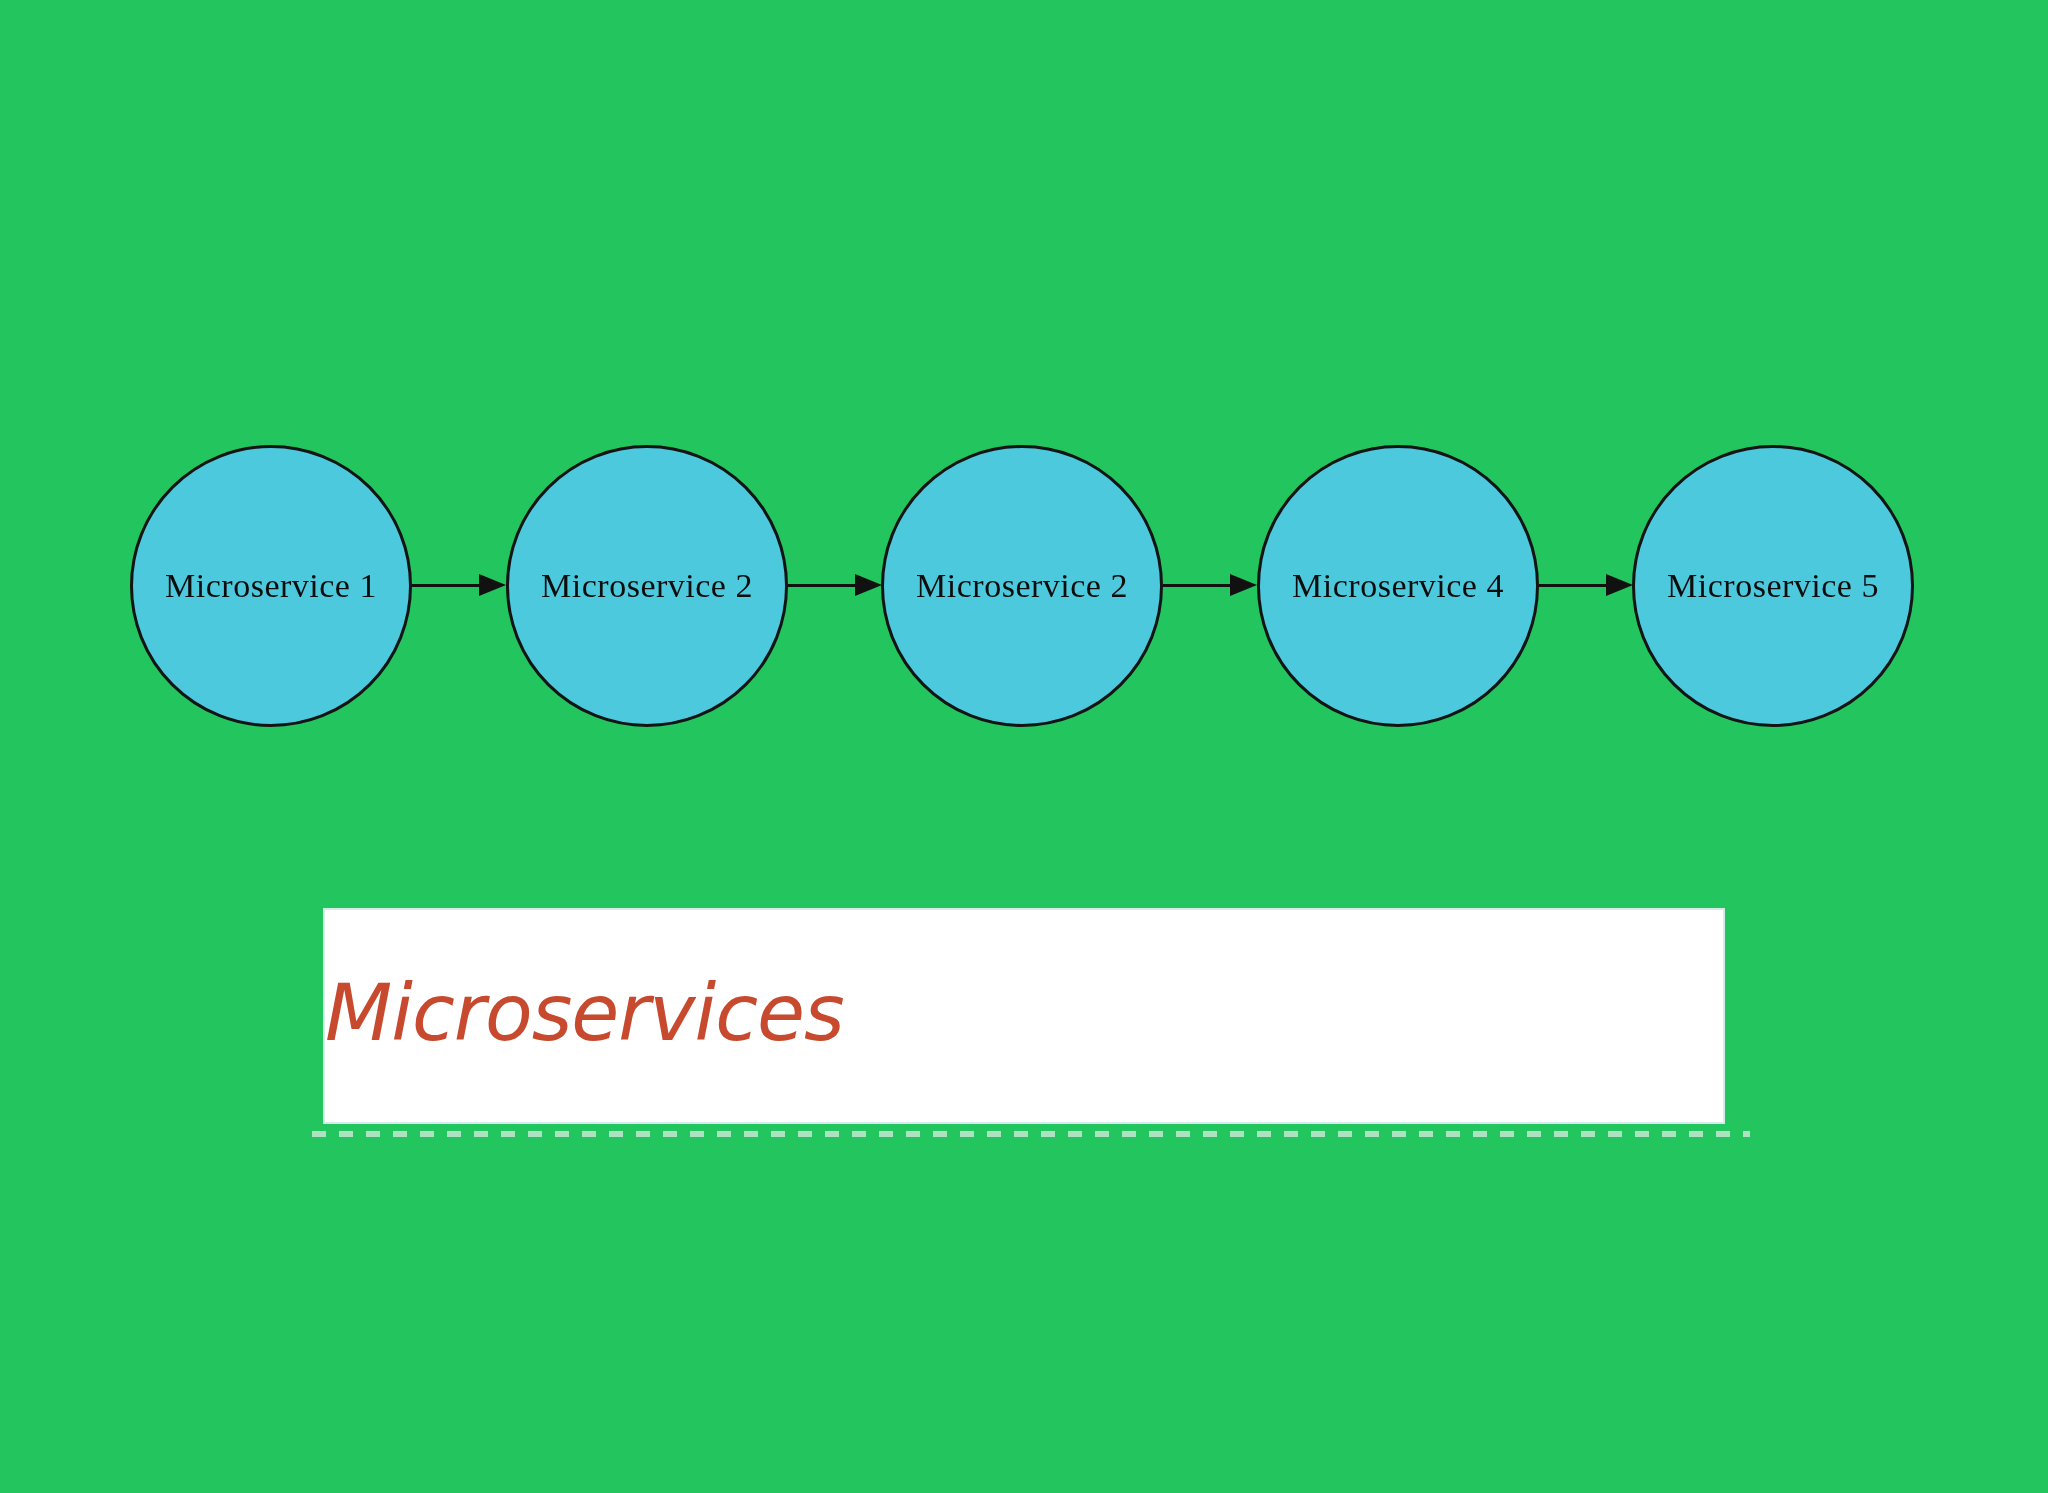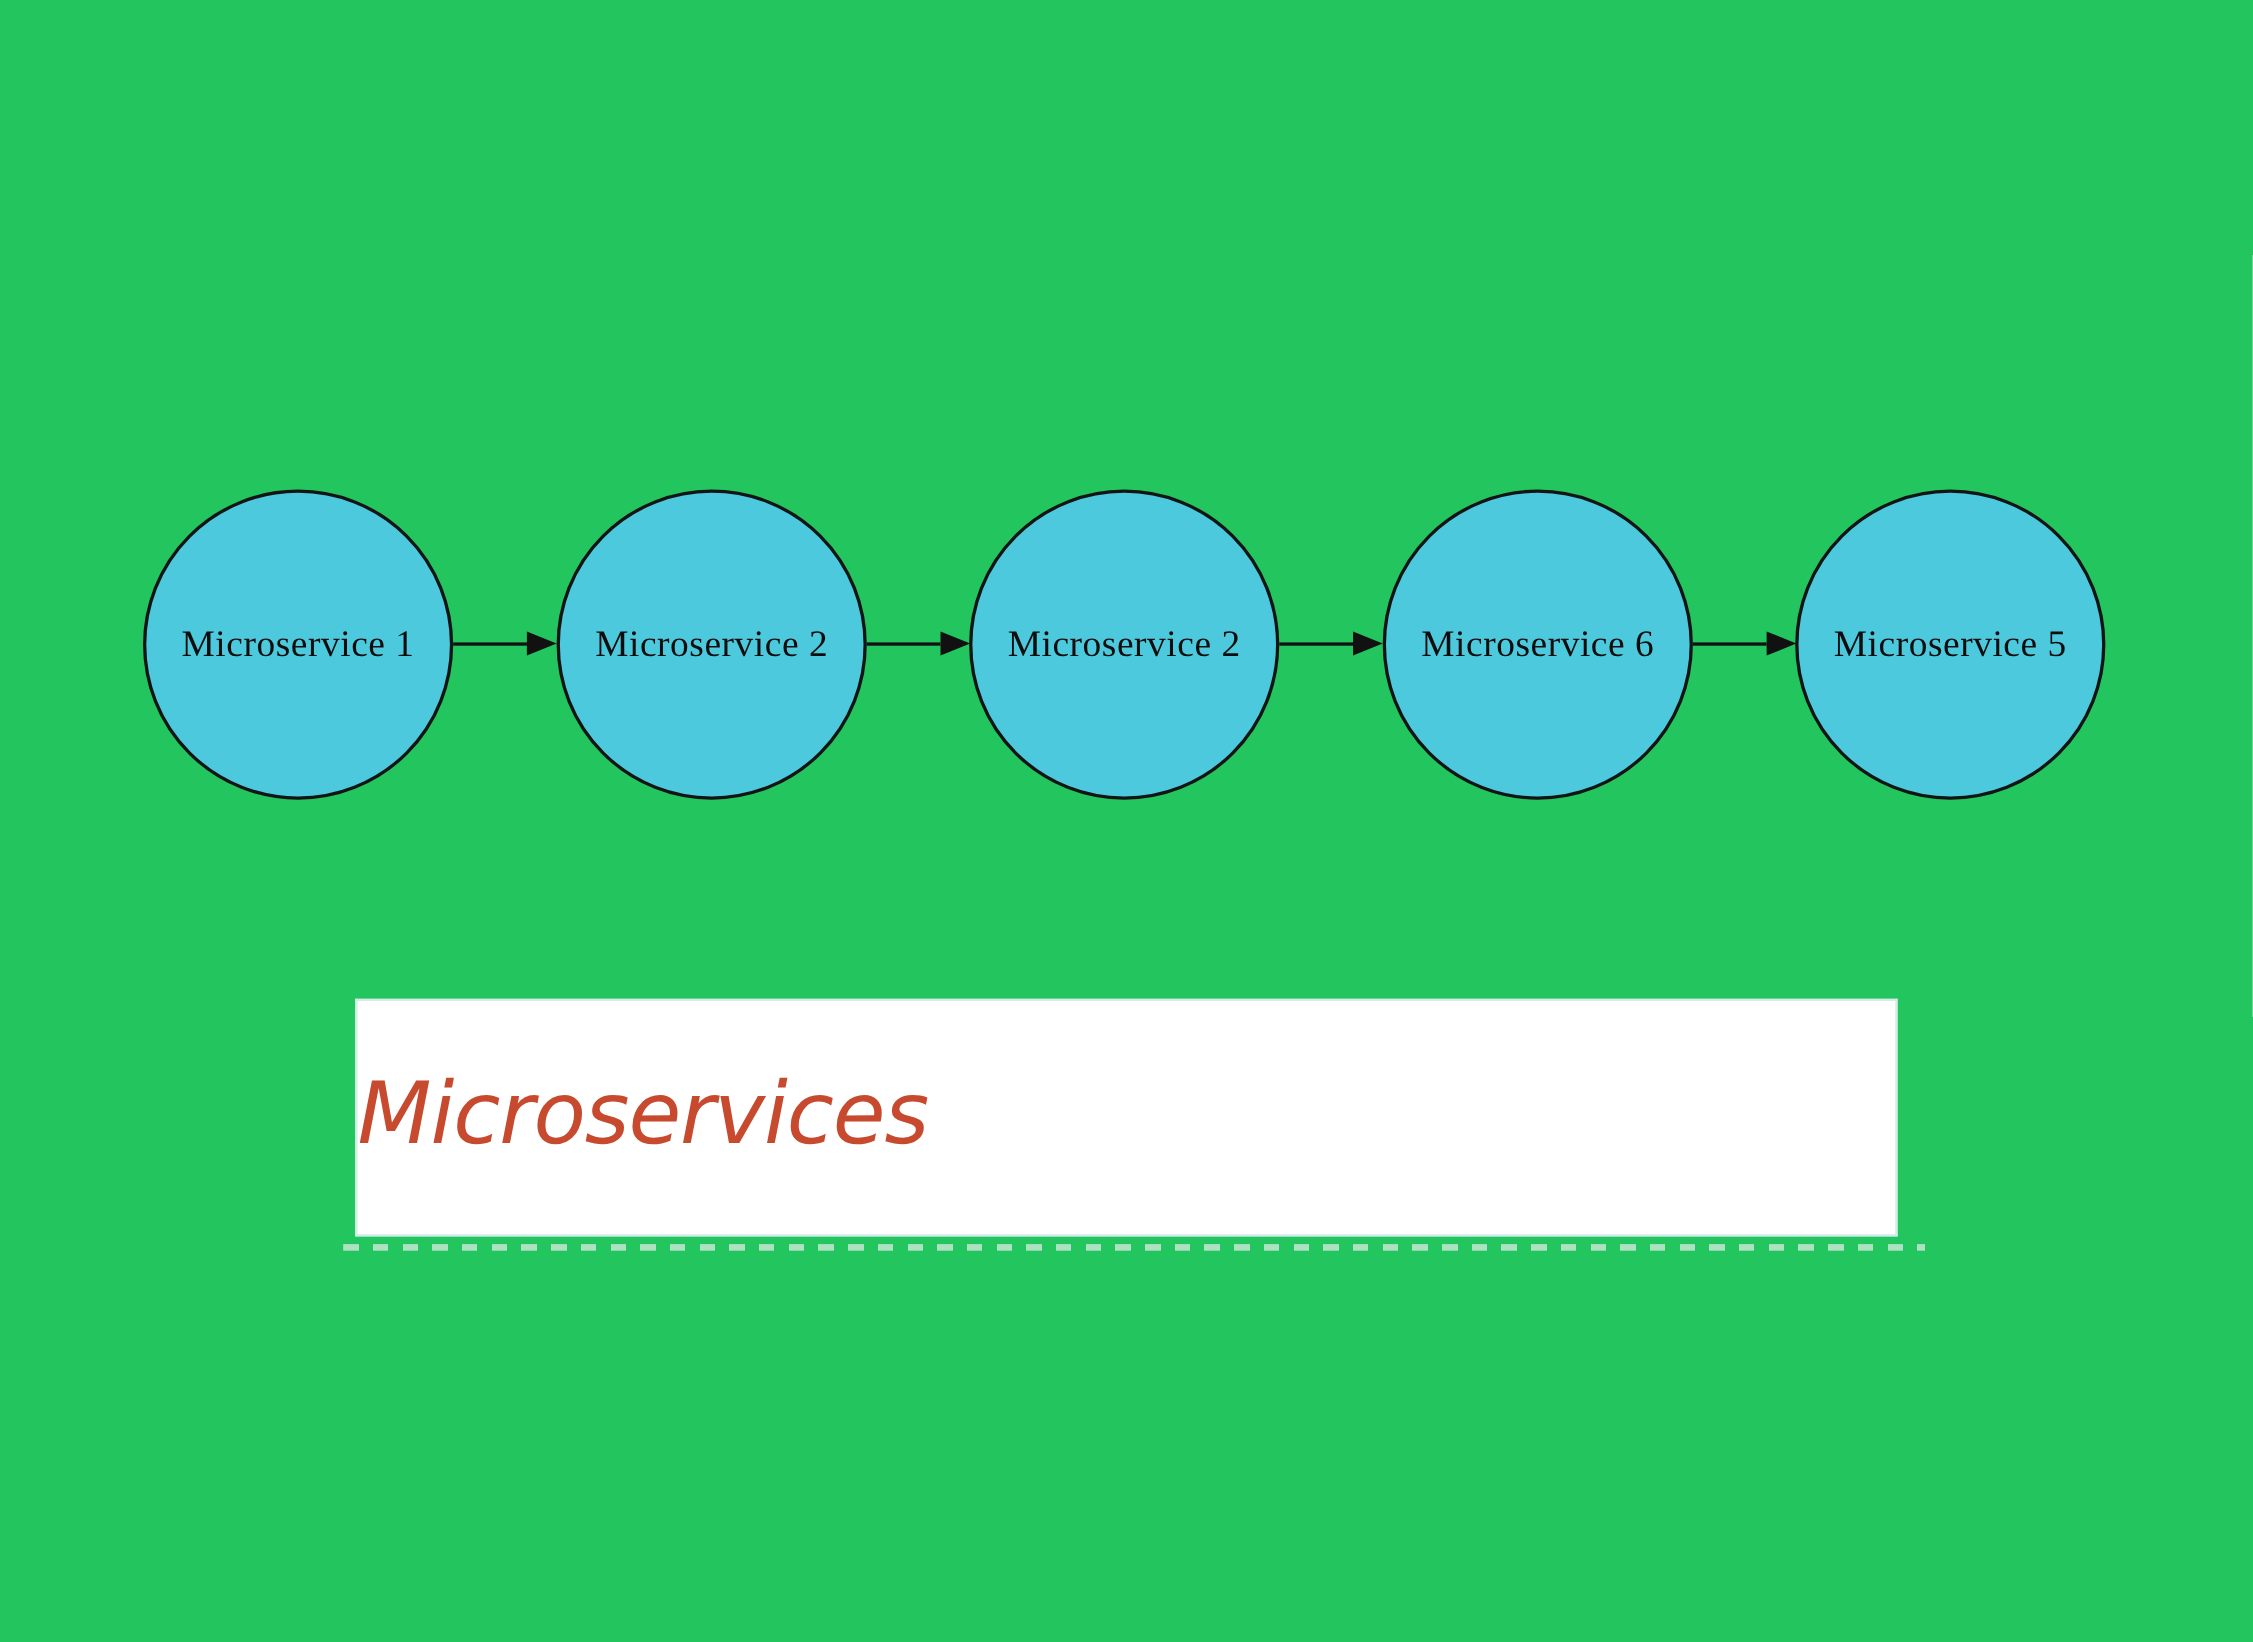--- a/index.html
+++ b/index.html
@@ -111,21 +111,21 @@
   <div class="node">
     <span>Microservice 1</span>
   </div>
   <div class="node">
     <span>Microservice 2</span>
   </div>
   <div class="node">
     <span>Microservice 2</span>
   </div>
   <div class="node">
-    <span>Microservice 6</span>
+    <span>Microservice 4</span>
   </div>
   <div class="node">
     <span>Microservice 5</span>
   </div>
 
   <div class="arrow">
     <div class="shaft"></div>
     <div class="head"></div>
   </div>
   <div class="arrow">

